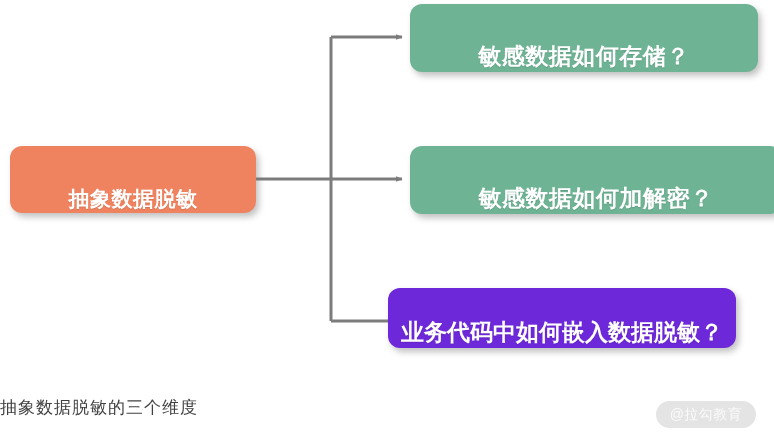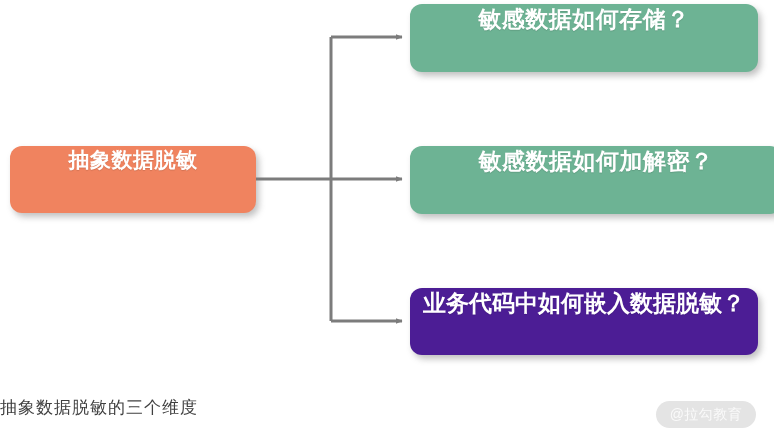--- a/index.html
+++ b/index.html
@@ -21,21 +21,21 @@
     position: absolute;
     left: 0;
     top: 0;
     width: 774px;
     height: 438px;
     pointer-events: none;
   }
   .node {
     position: absolute;
     display: flex;
-    align-items: flex-start;
+    align-items: flex-end;
     justify-content: center;
     border-radius: 12px;
     box-sizing: border-box;
     box-shadow: 3px 4px 6px rgba(120,120,120,0.45);
   }
   .node-label {
     color: #ffffff;
     font-weight: bold;
     letter-spacing: 0.5px;
     white-space: nowrap;
@@ -59,25 +59,25 @@
     background: #6DB394;
   }
   #node-crypto {
     left: 410px;
     top: 146px;
     width: 372px;
     height: 68px;
     background: #6DB394;
   }
   #node-embed {
-    left: 410px;
+    left: 388px;
     top: 288px;
     width: 348px;
-    height: 67px;
-    background: #4c1d95;
+    height: 60px;
+    background: #6d28d9;
   }
   #node-storage .node-label,
   #node-crypto .node-label {
     font-size: 23px;
   }
   #node-embed .node-label {
     font-size: 23px;
     letter-spacing: 0px;
   }
   #caption {

